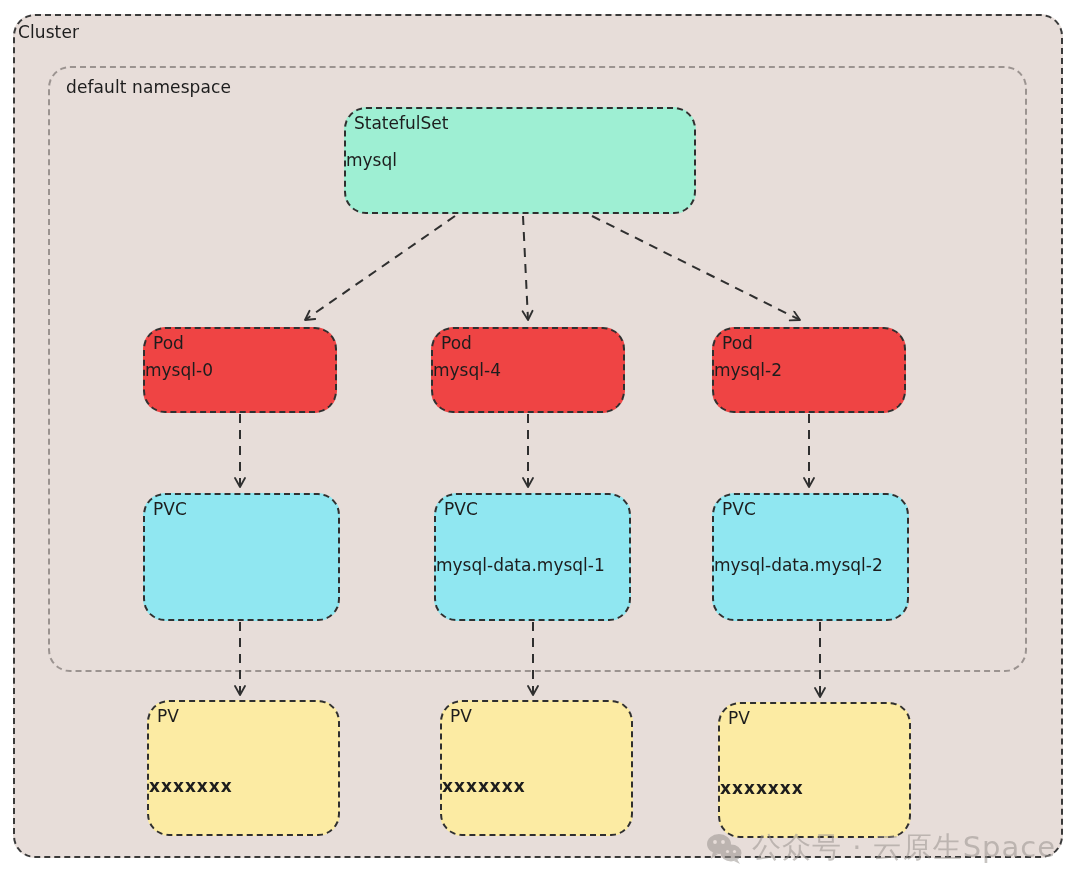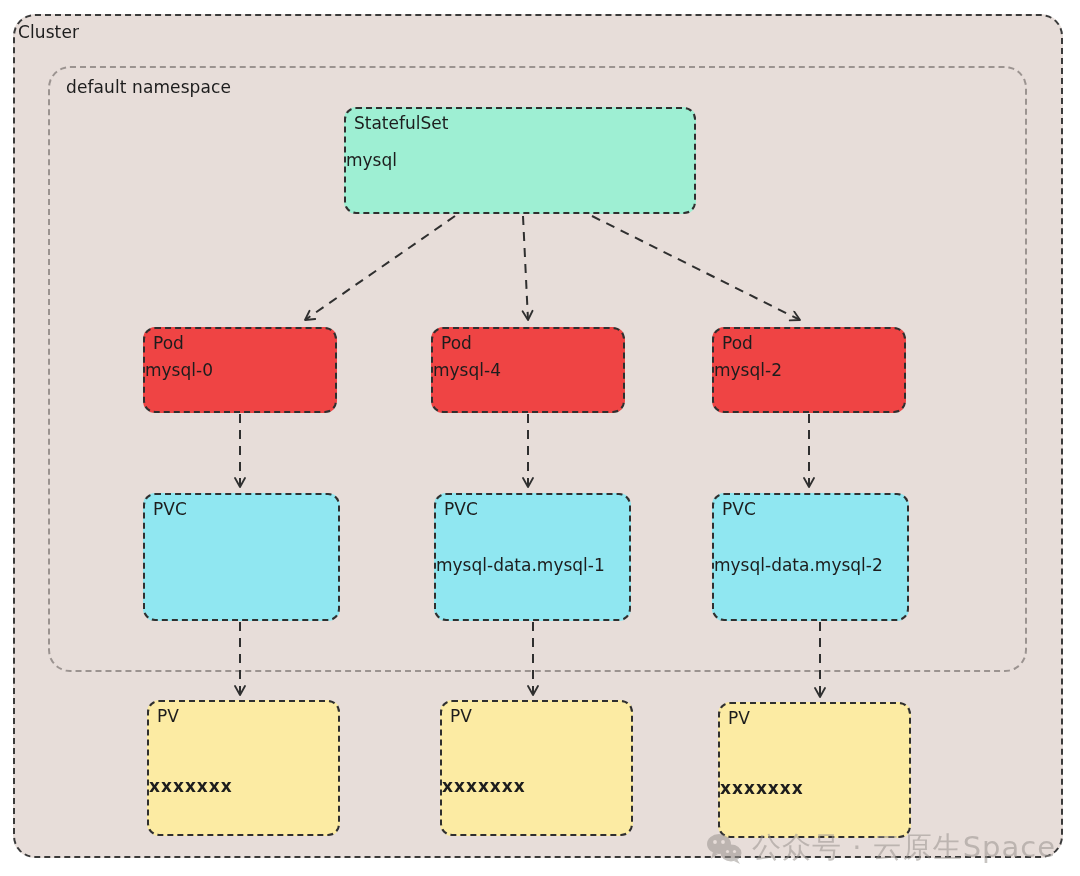--- a/index.html
+++ b/index.html
@@ -48,21 +48,21 @@
     white-space: nowrap;
   }
   .cluster-label { left: 18px; top: 22px; }
   .ns-label { left: 44px; top: 77px; margin-left: 22px; }
 
   
   .node {
     position: absolute;
     box-sizing: border-box;
     border: 2px dashed #2f2f2f;
-    border-radius: 12px;
+    border-radius: 22px;
     padding-left: 28px;
   }
   .node .kind {
     position: absolute;
     left: 8px;
     top: 4px;
     font-size: 17px;
     color: #1d1d1d;
     white-space: nowrap;
   }

